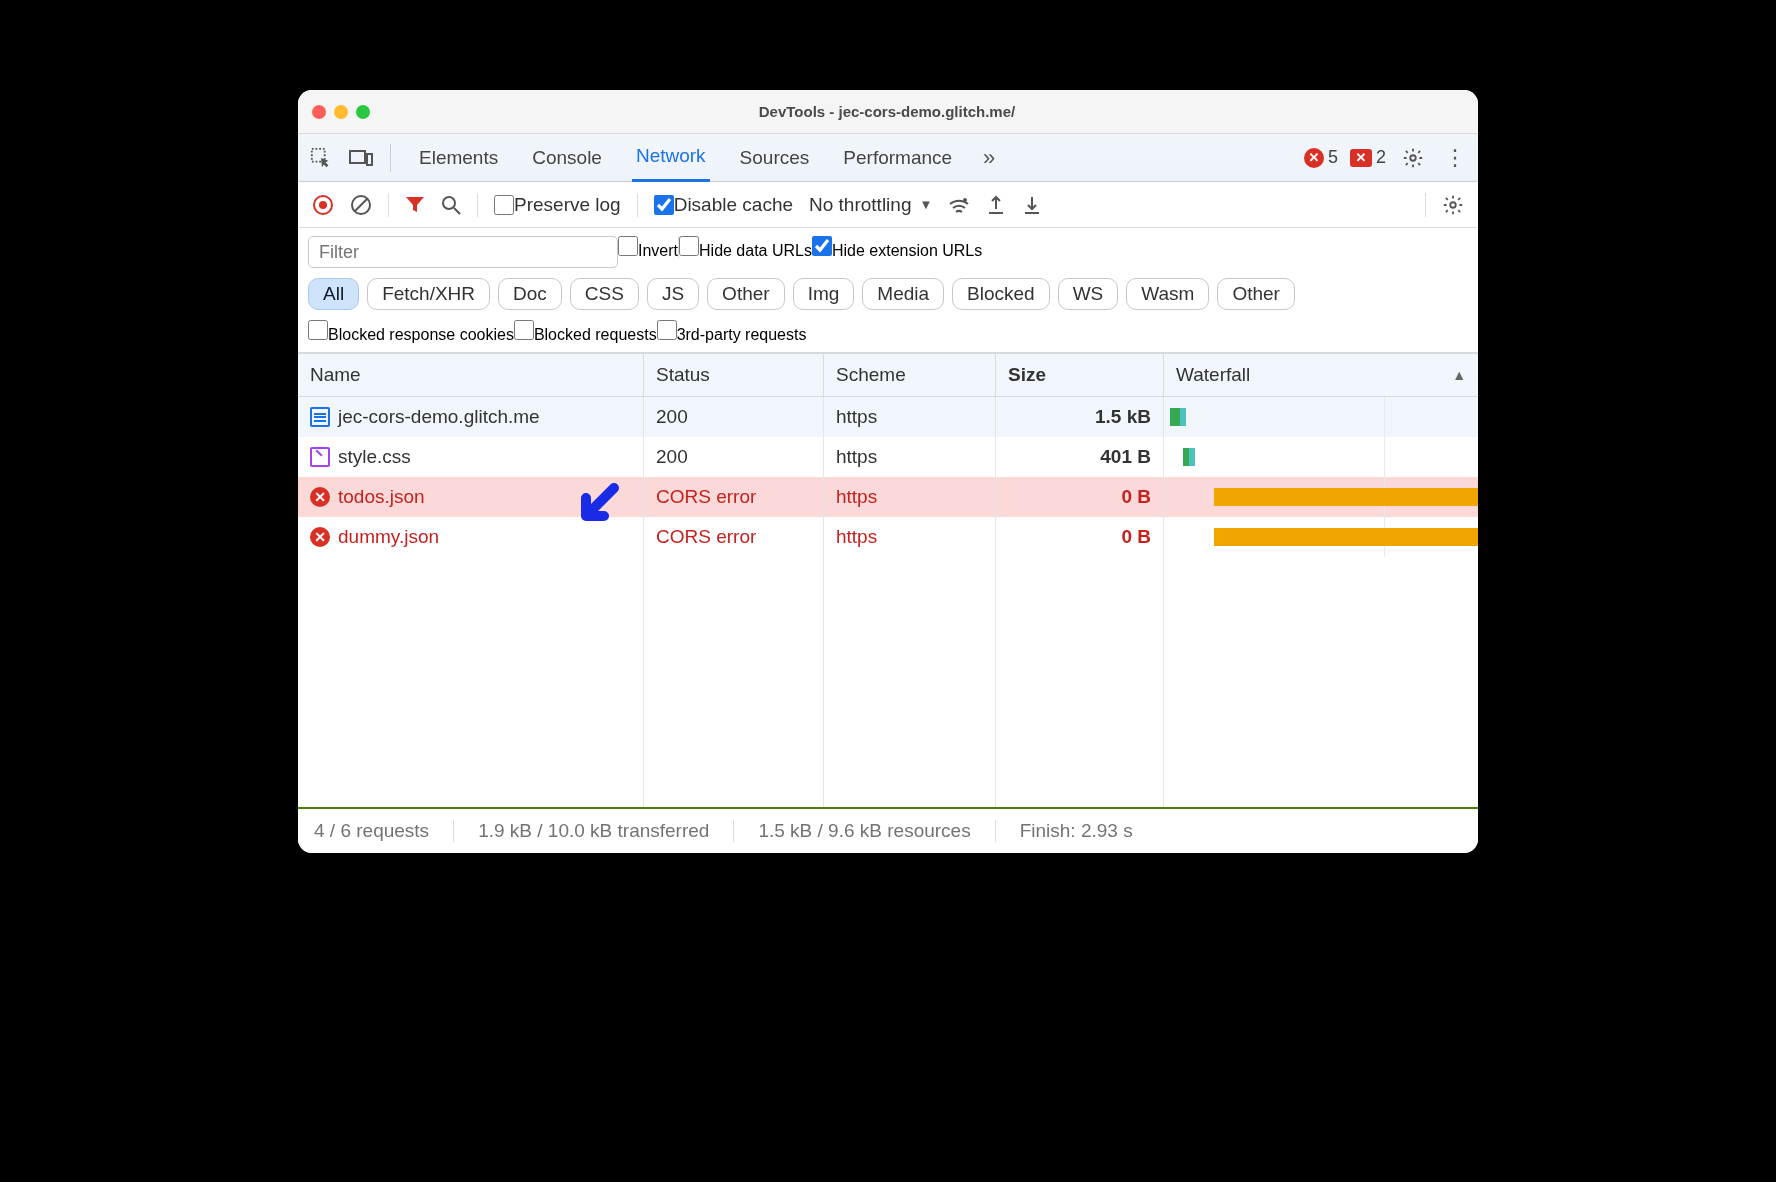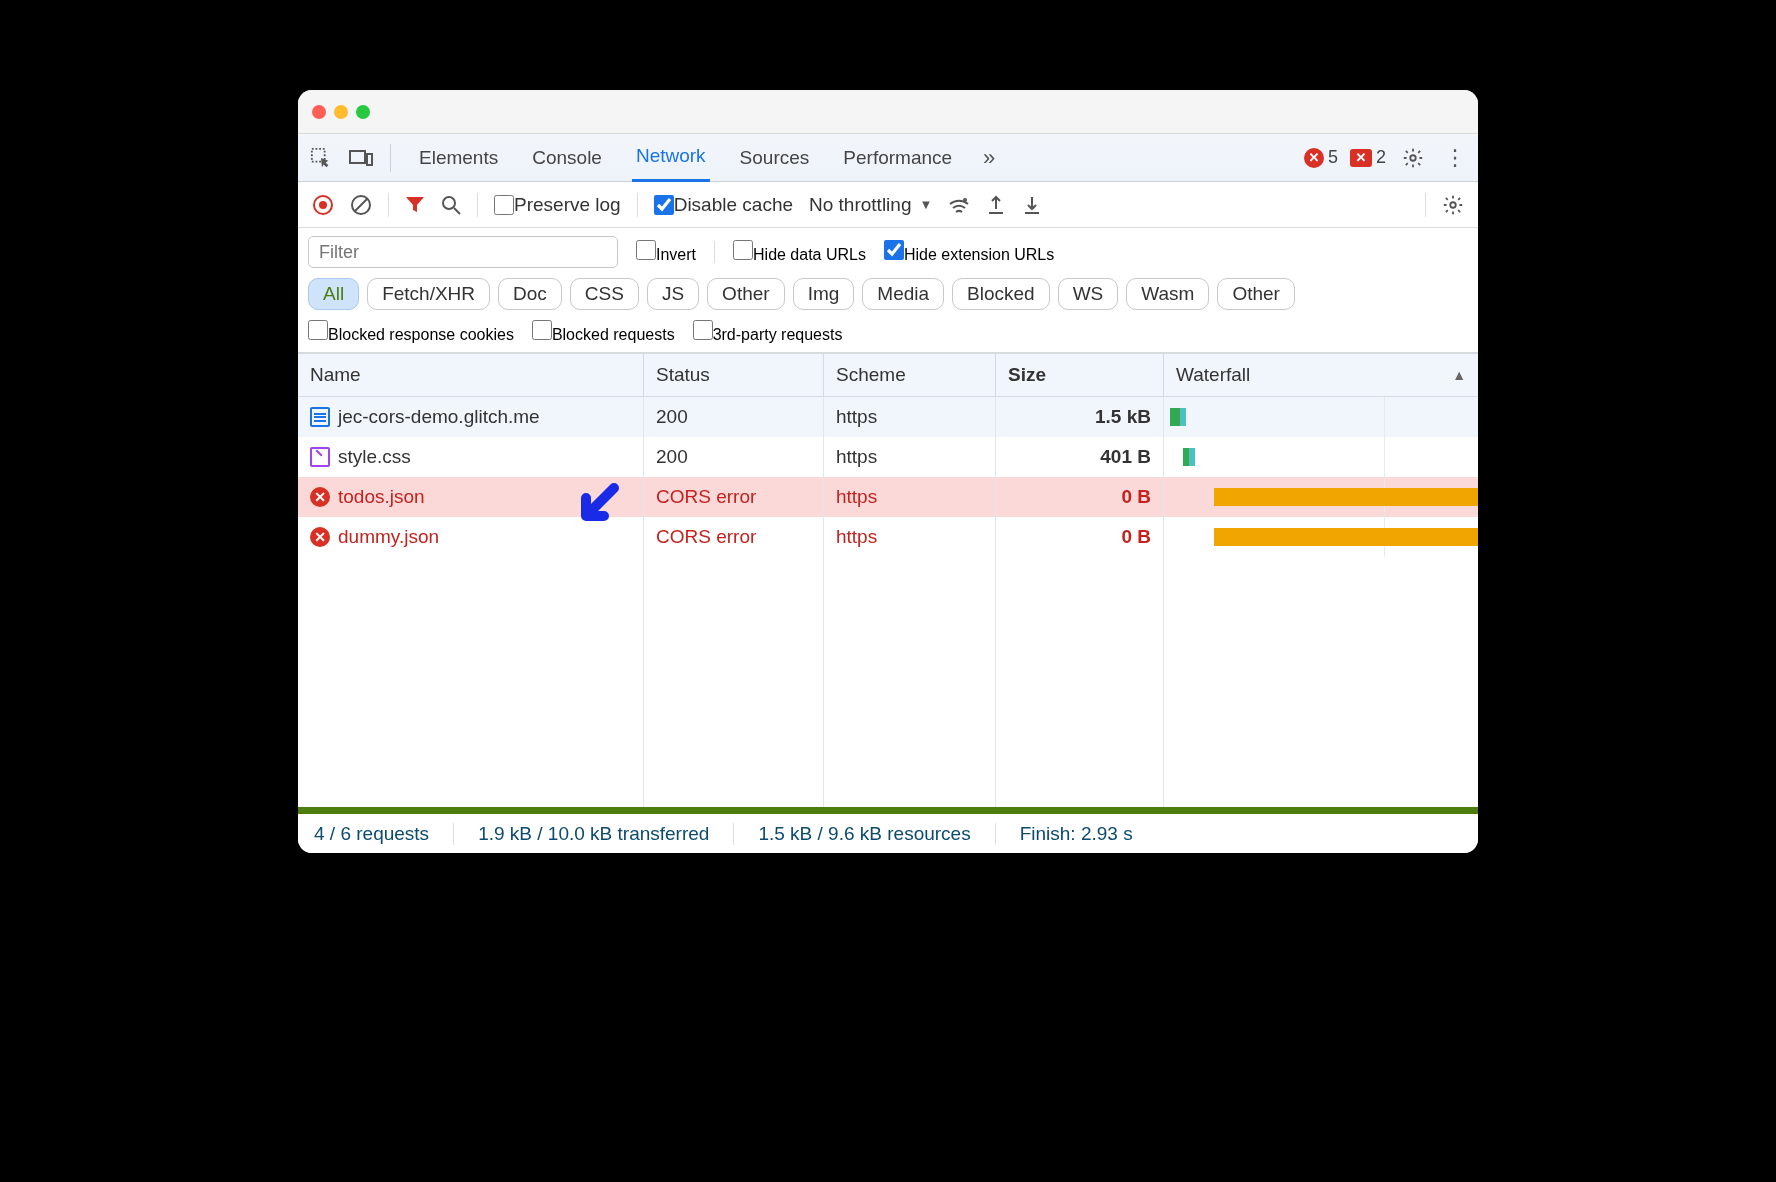--- a/index.html
+++ b/index.html
@@ -59,25 +59,25 @@
 .iconbtn svg { display:block; }
 .toolbar label { display:flex; align-items:center; font-size:19px; color:#333; }
 input[type=checkbox] { width:20px; height:20px; accent-color:#1a73e8; }
 .throttle { display:flex; align-items:center; gap:8px; font-size:19px; color:#333; }
 .throttle .caret { font-size:13px; color:#555; }
 
 .filterbar {
   border-bottom:1px solid #d9d9d9; padding:8px 10px; background:#fff;
   display:flex; flex-direction:column; gap:10px;
 }
-.filterrow { display:flex; align-items:center; gap:18px; flex-wrap:wrap; }
+.filterrow { display:flex; align-items:flex-start; gap:0; flex-wrap:wrap; }
 .filterinput { width:310px; height:32px; border:1px solid #c8c8c8; border-radius:5px; padding:0 10px; font-size:18px; color:#555; }
 .chips { display:flex; gap:8px; flex-wrap:wrap; }
 .chip { border:1px solid #c8c8c8; border-radius:10px; padding:4px 14px; font-size:19px; color:#333; background:#fff; cursor:pointer; }
-.chip.active { background:#cfe3fa; border-color:#a9c9ef; color:#4d7c0f; }
+.chip.active { background:#cfe3fa; border-color:#a9c9ef; color:#0f172a; }
 
 .table { width:100%; }
 .thead { display:flex; background:#f1f6fc; border-top:1px solid #d4dbe3; border-bottom:1px solid #d4dbe3; }
 .th { padding:10px 12px; font-size:19px; color:#333; border-right:1px solid #d4dbe3; display:flex; align-items:center; }
 .th:last-child { border-right:none; }
 .col-name{width:346px;} .col-status{width:180px;} .col-scheme{width:172px;} .col-size{width:168px; justify-content:flex-start;font-weight:bold;} .col-waterfall{flex:1;}
 .sortcaret { margin-left:auto; color:#666; font-size:14px; }
 
 .tbody .tr { display:flex; height:40px; align-items:stretch; }
 .td { border-right:1px solid #e2e5e9; display:flex; align-items:center; padding:0 12px; font-size:19px; color:#333; }
@@ -95,39 +95,40 @@
 .nmico.errx { background:#d93025; border-radius:50%; color:#fff; display:flex; align-items:center; justify-content:center; font-size:14px; font-weight:700; }
 
 .waterfall { position:relative; flex:1; height:100%; }
 .wbar { position:absolute; top:11px; height:18px; }
 .wbar.g { background:#34a853; }
 .wbar.b { background:#4cc2c0; }
 .wbar.o { background:#f0a500; }
 .wgrid { position:absolute; width:1px; height:100%; background:#e6e9ed; }
 
 .statusbar {
-  height:46px; border-top:7px solid #4d7c0f; display:flex; align-items:center; padding:0 16px; gap:24px; font-size:19px; color:#0c4a6e; background:#fff;
+  height:46px; border-top:2px solid #4d7c0f; display:flex; align-items:center; padding:0 16px; gap:24px; font-size:19px; color:#737373; background:#fff;
 }
 .statusbar .sep { width:1px; height:22px; background:#ddd; }
 
 .arrow {
   position:absolute; width:50px; height:50px; pointer-events:none;
 }
 </style>
 </head>
 <body>
 
 <div class="window">
 
   <div class="titlebar">
     <div class="traffic">
       <div class="light red"></div>
       <div class="light yellow"></div>
       <div class="light green"></div>
     </div>
+    <div class="title">DevTools - jec-cors-demo.glitch.me/</div>
     <div style="width:60px"></div>
   </div>
 
   <div class="tabbar">
     <div class="iconbtn">
       <svg width="22" height="22" viewBox="0 0 24 24">
           <rect x="2" y="2" width="14" height="14" fill="none" stroke="#555" stroke-width="2" stroke-dasharray="2 2"></rect>
           <path d="M12 12l8 3-3 2 3 3-2 2-3-3-2 3z" fill="#555"></path>
         </svg>
     </div>

